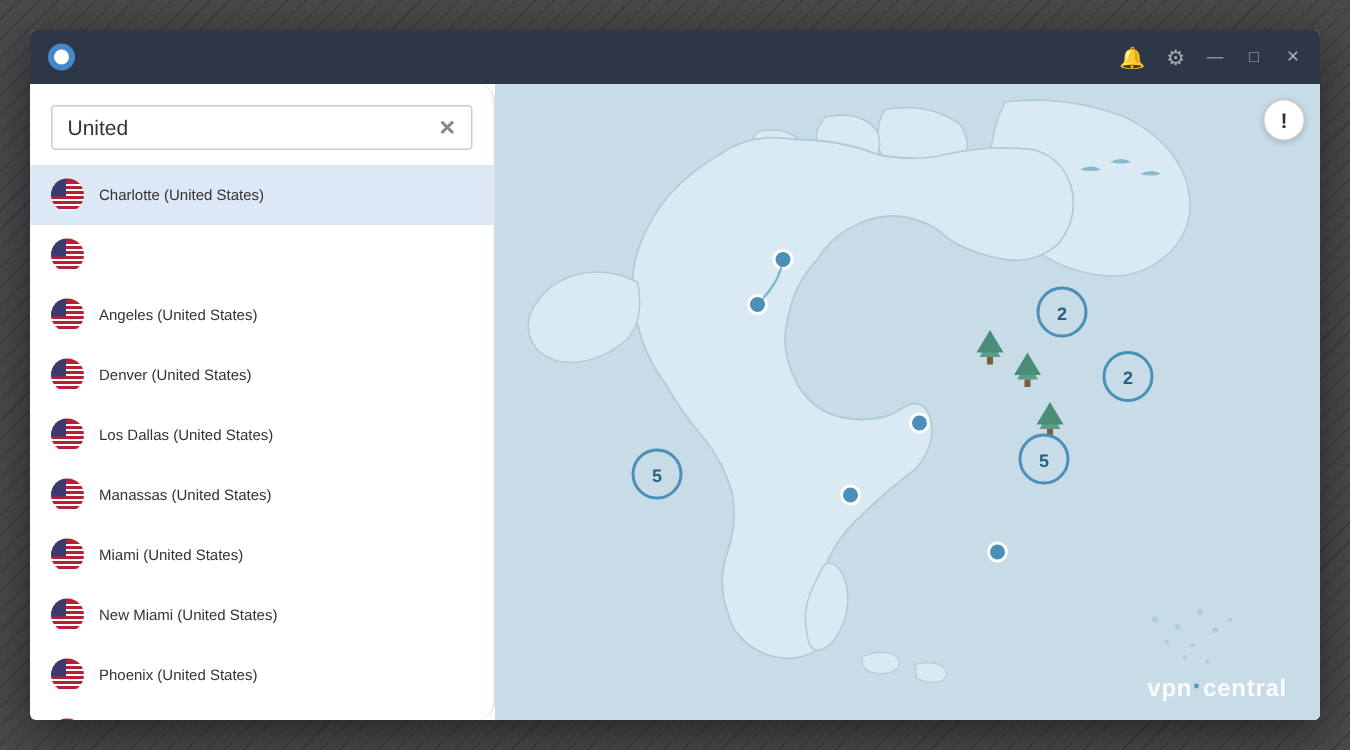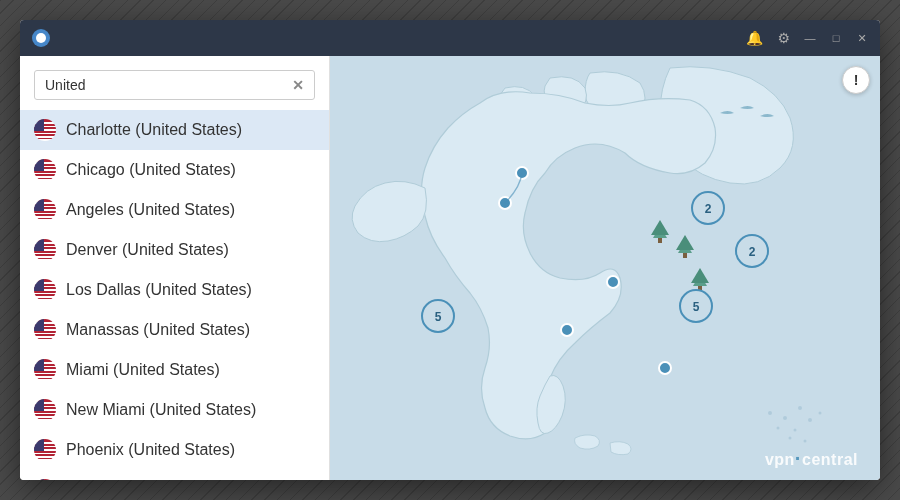--- a/index.html
+++ b/index.html
@@ -113,20 +113,21 @@
     }
 
     
     .sidebar {
       width: 310px;
       background: #fff;
       display: flex;
       flex-direction: column;
       flex-shrink: 0;
       border-right: 1px solid #e0e0e0;
+      border-radius: 12px;
     }
 
     .search-container {
       padding: 14px 14px 10px 14px;
       flex-shrink: 0;
     }
 
     .search-box {
       display: flex;
       align-items: center;
@@ -169,21 +170,21 @@
       background: #ccc;
       border-radius: 3px;
     }
 
     .server-item {
       display: flex;
       align-items: center;
       padding: 9px 14px;
       cursor: pointer;
       gap: 10px;
-      font-size: 16px;
+      font-size: 10px;
       color: #333;
     }
 
     .server-item.active {
       background: #dce8f5;
     }
 
     .flag-icon {
       width: 22px;
       height: 22px;
@@ -302,21 +303,20 @@
       </div>
 
       <div class="server-list">
 
       <div class="server-item active">
             <div class="flag-icon flag-us"></div>
             <span>Charlotte (United States)</span>
           </div>
           <div class="server-item">
             <div class="flag-icon flag-us"></div>
-            <span>Chicago (United States)</span>
           </div>
           <div class="server-item">
             <div class="flag-icon flag-us"></div>
             <span>Angeles (United States)</span>
           </div>
           <div class="server-item">
             <div class="flag-icon flag-us"></div>
             <span>Denver (United States)</span>
           </div>
           <div class="server-item">

